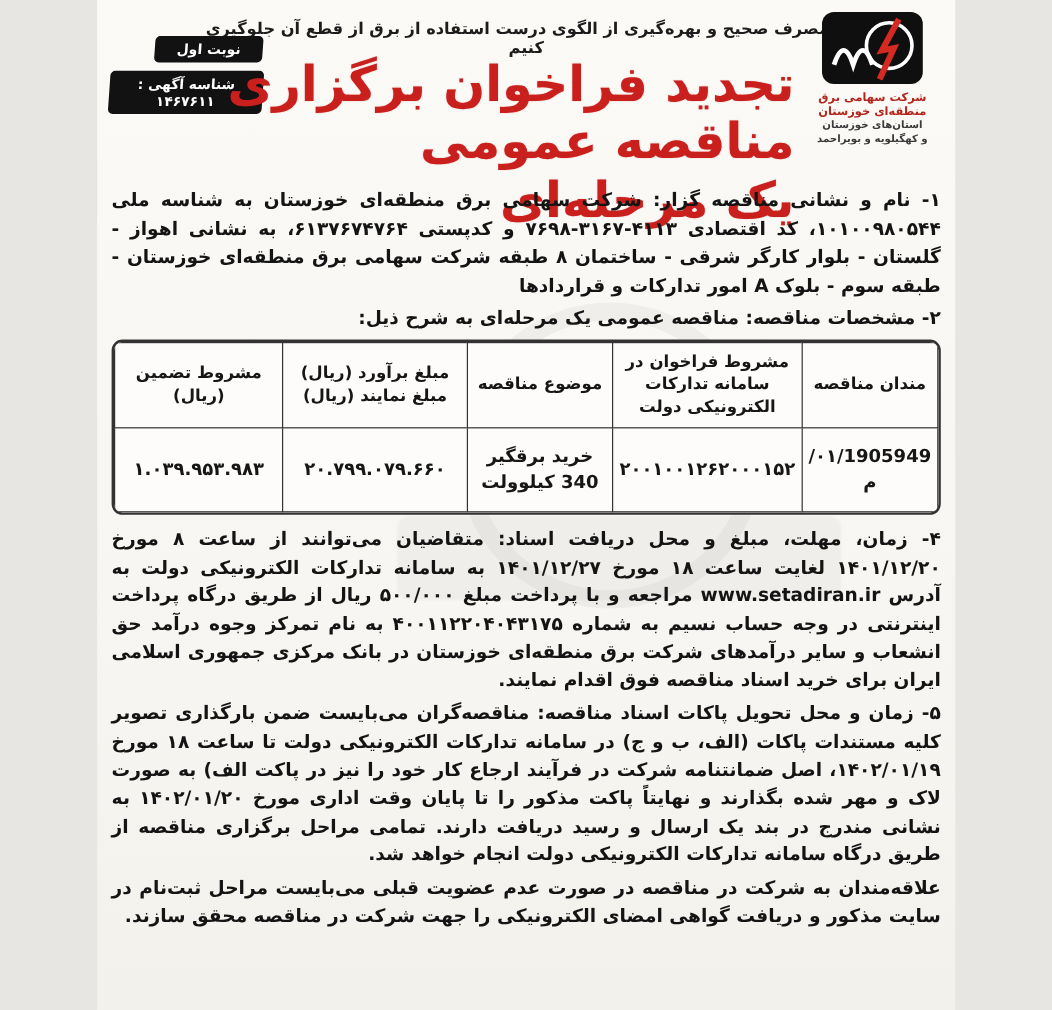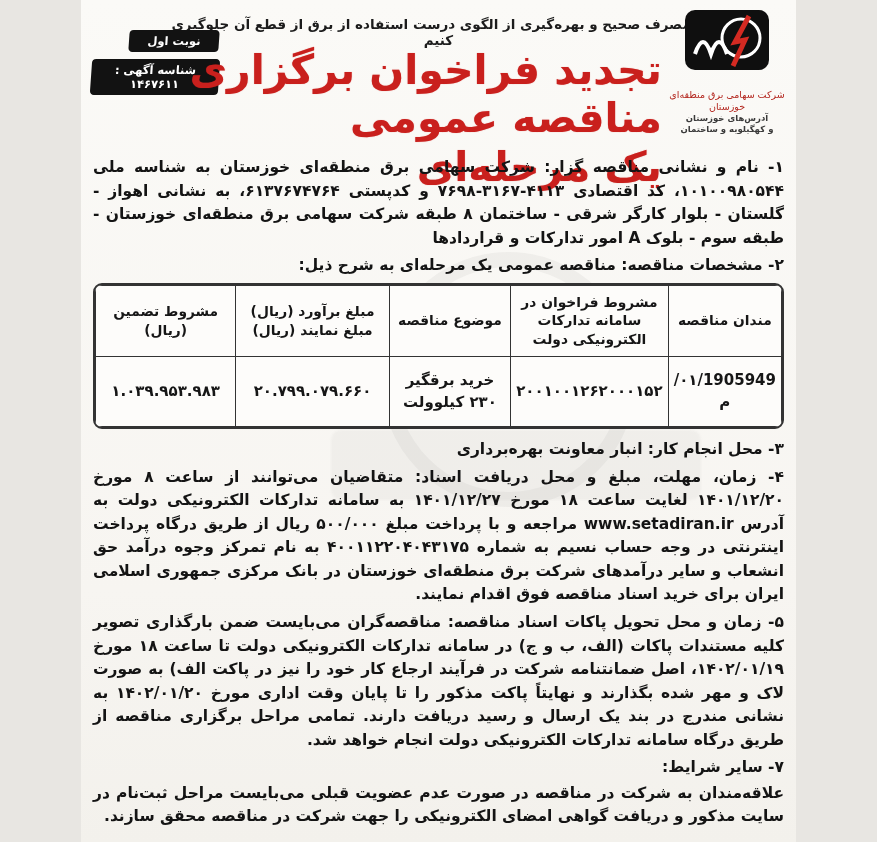--- a/index.html
+++ b/index.html
@@ -23,21 +23,21 @@
   .badges { position:absolute; top:30px; left:10px; width:128px; display:flex; flex-direction:column; gap:7px; }
   .badge {
     background:#121212; color:#ffffff; text-align:center;
     font-size:11.5px; font-weight:bold; padding:4px 6px; border-radius:4px;
     transform:skewX(-4deg);
   }
   .badge.small { width:78px; align-self:flex-start; }
 
   .logo-block { position:absolute; top:8px; right:8px; width:122px; text-align:center; }
   .logo-block svg { display:block; margin:0 auto; }
-  .logo-cap-red { font-size:9.5px; font-weight:normal; color:#b3261e; line-height:1.25; margin-top:13px; }
+  .logo-cap-red { font-size:9.5px; font-weight:bold; color:#b3261e; line-height:1.25; margin-top:0; }
   .logo-cap-black { font-size:8.5px; font-weight:bold; color:#3a3a3a; line-height:1.3; }
 
   
   .title-block { position:absolute; top:46px; right:134px; text-align:right; line-height:1.18; }
   .title-line { font-size:41px; font-weight:bold; color:#c9201d; text-shadow:0 0 1px rgba(201,32,29,.45); }
 
   
   .wm-circle {
     position:absolute; top:252px; left:300px; width:225px; height:225px;
     border:15px solid rgba(110,110,110,0.07); border-radius:50%; pointer-events:none;
@@ -79,22 +79,22 @@
   </div>
 
   <div class="logo-block">
     <svg width="88" height="68" viewBox="0 0 88 68" aria-hidden="true">
       <rect x="2" y="2" width="84" height="60" rx="10" fill="#0f0f0f"></rect>
       <circle cx="58" cy="30" r="19" fill="none" stroke="#ffffff" stroke-width="3"></circle>
       <path d="M12 46 Q20 22 28 46 Q36 22 44 46" fill="none" stroke="#ffffff" stroke-width="4"></path>
       <path d="M66 8 L52 34 L62 32 L50 58" fill="none" stroke="#d42a22" stroke-width="5"></path>
     </svg>
     <div class="logo-cap-red">شرکت سهامی برق منطقه‌ای خوزستان</div>
-    <div class="logo-cap-black">آدرس‌های خوزستان</div>
-    <div class="logo-cap-black">و کهگیلویه و ساختمان</div>
+    <div class="logo-cap-black">استان‌های خوزستان</div>
+    <div class="logo-cap-black">و کهگیلویه و بویراحمد</div>
   </div>
 
   <div class="title-block">
     <div class="title-line">تجدید فراخوان برگزاری مناقصه عمومی</div>
     <div class="title-line">یک مرحله‌ای</div>
   </div>
 
   <div class="wm-circle"></div>
   <div class="wm-bar"></div>
 
@@ -117,29 +117,27 @@
             <th>مشروط فراخوان در سامانه تدارکات الکترونیکی دولت</th>
             <th>موضوع مناقصه</th>
             <th>مبلغ برآورد (ریال) مبلغ نمایند (ریال)</th>
             <th>مشروط تضمین (ریال)</th>
           </tr>
         </thead>
         <tbody>
           <tr>
             <td>۰۱/1905949/م</td>
             <td>۲۰۰۱۰۰۱۲۶۲۰۰۰۱۵۲</td>
-            <td>خرید برقگیر ۲۳۰ کیلوولت</td>
+            <td>خرید برقگیر 340 کیلوولت</td>
             <td>۲۰.۷۹۹.۰۷۹.۶۶۰</td>
             <td>۱.۰۳۹.۹۵۳.۹۸۳</td>
           </tr>
         </tbody>
       </table>
     </div>
 
-    <p>۳- محل انجام کار: انبار معاونت بهره‌برداری</p>
     <p>۴- زمان، مهلت، مبلغ و محل دریافت اسناد: متقاضیان می‌توانند از ساعت ۸ مورخ ۱۴۰۱/۱۲/۲۰ لغایت ساعت ۱۸ مورخ ۱۴۰۱/۱۲/۲۷ به سامانه تدارکات الکترونیکی دولت به آدرس www.setadiran.ir مراجعه و با پرداخت مبلغ ۵۰۰/۰۰۰ ریال از طریق درگاه پرداخت اینترنتی در وجه حساب نسیم به شماره ۴۰۰۱۱۲۲۰۴۰۴۳۱۷۵ به نام تمرکز وجوه درآمد حق انشعاب و سایر درآمدهای شرکت برق منطقه‌ای خوزستان در بانک مرکزی جمهوری اسلامی ایران برای خرید اسناد مناقصه فوق اقدام نمایند.</p>
     <p>۵- زمان و محل تحویل پاکات اسناد مناقصه: مناقصه‌گران می‌بایست ضمن بارگذاری تصویر کلیه مستندات پاکات (الف، ب و ج) در سامانه تدارکات الکترونیکی دولت تا ساعت ۱۸ مورخ ۱۴۰۲/۰۱/۱۹، اصل ضمانتنامه شرکت در فرآیند ارجاع کار خود را نیز در پاکت الف) به صورت لاک و مهر شده بگذارند و نهایتاً پاکت مذکور را تا پایان وقت اداری مورخ ۱۴۰۲/۰۱/۲۰ به نشانی مندرج در بند یک ارسال و رسید دریافت دارند. تمامی مراحل برگزاری مناقصه از طریق درگاه سامانه تدارکات الکترونیکی دولت انجام خواهد شد.</p>
-    <p class="tight">۷- سایر شرایط:</p>
     <p>علاقه‌مندان به شرکت در مناقصه در صورت عدم عضویت قبلی می‌بایست مراحل ثبت‌نام در سایت مذکور و دریافت گواهی امضای الکترونیکی را جهت شرکت در مناقصه محقق سازند.</p>
 
   </div>
 
 </div>
 
 </body></html>

